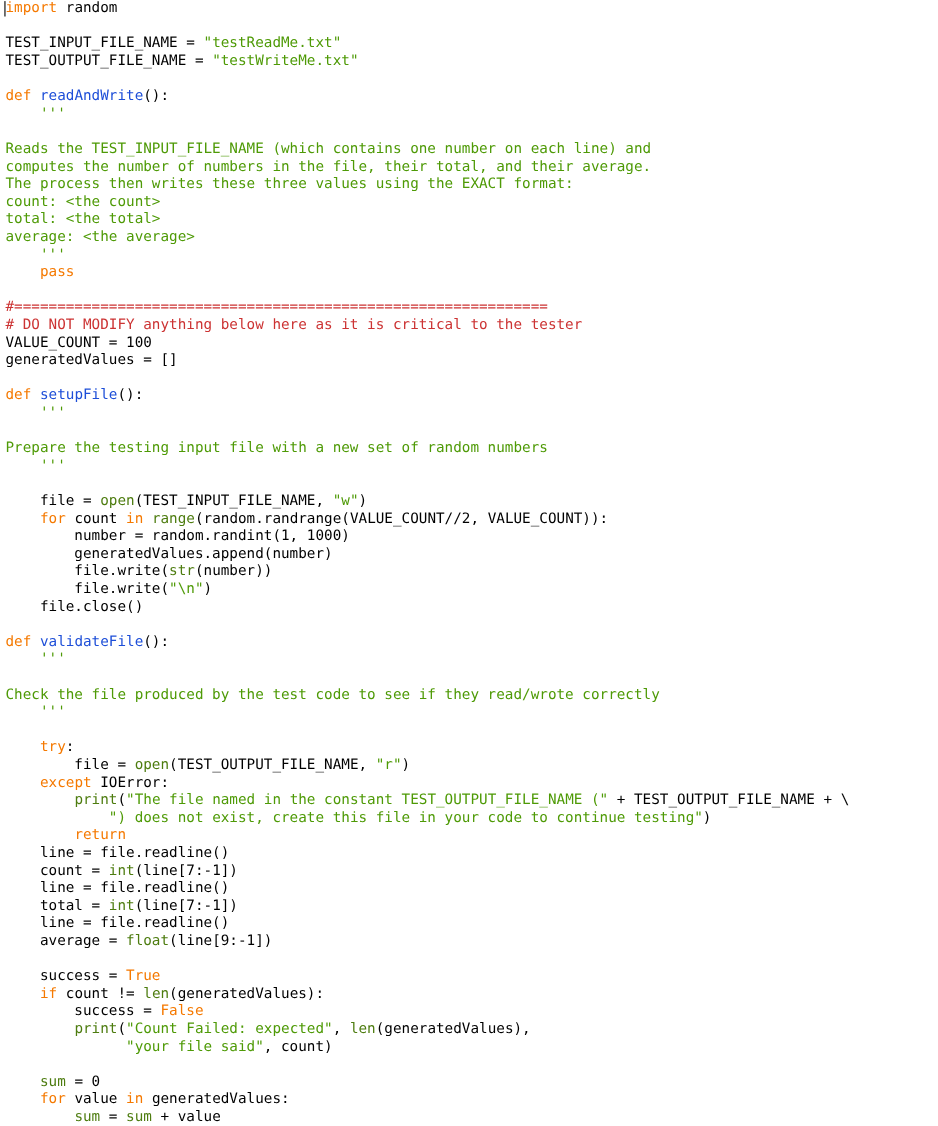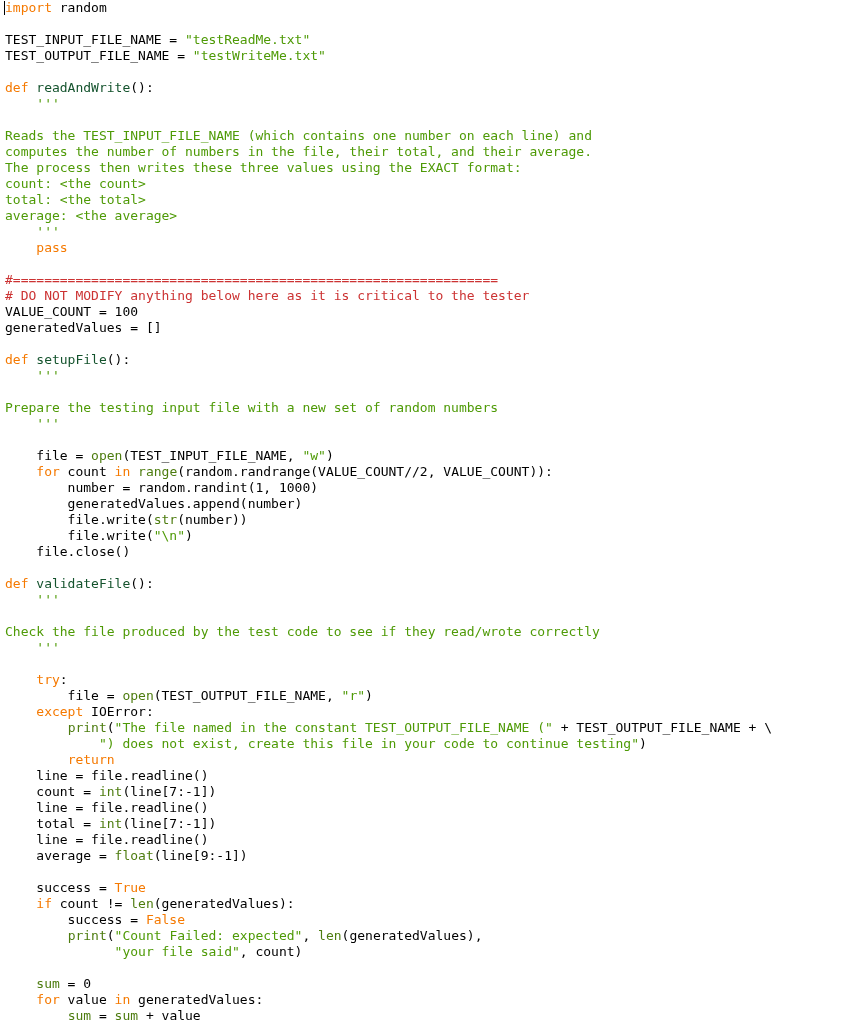--- a/index.html
+++ b/index.html
@@ -34,21 +34,21 @@
     letter-spacing: 0px;
     -webkit-font-smoothing: antialiased;
   }
   .ln {
     display: block;
     height: 16px;
     white-space: pre;
   }
   
   .kw   { color: #f57900; }   
-  .fn   { color: #14532d; text-align: center; }   
+  .fn   { color: #1d4ed8; text-align: center; }   
   .bi   { color: #4d7c0f; }   
   .str  { color: #4e9a06; }   
   .cmt  { color: #cc3333; }   
   .pln  { color: #000000; }   
 
   
   #caret {
     position: absolute;
     left: 4px;
     top: 1px;

